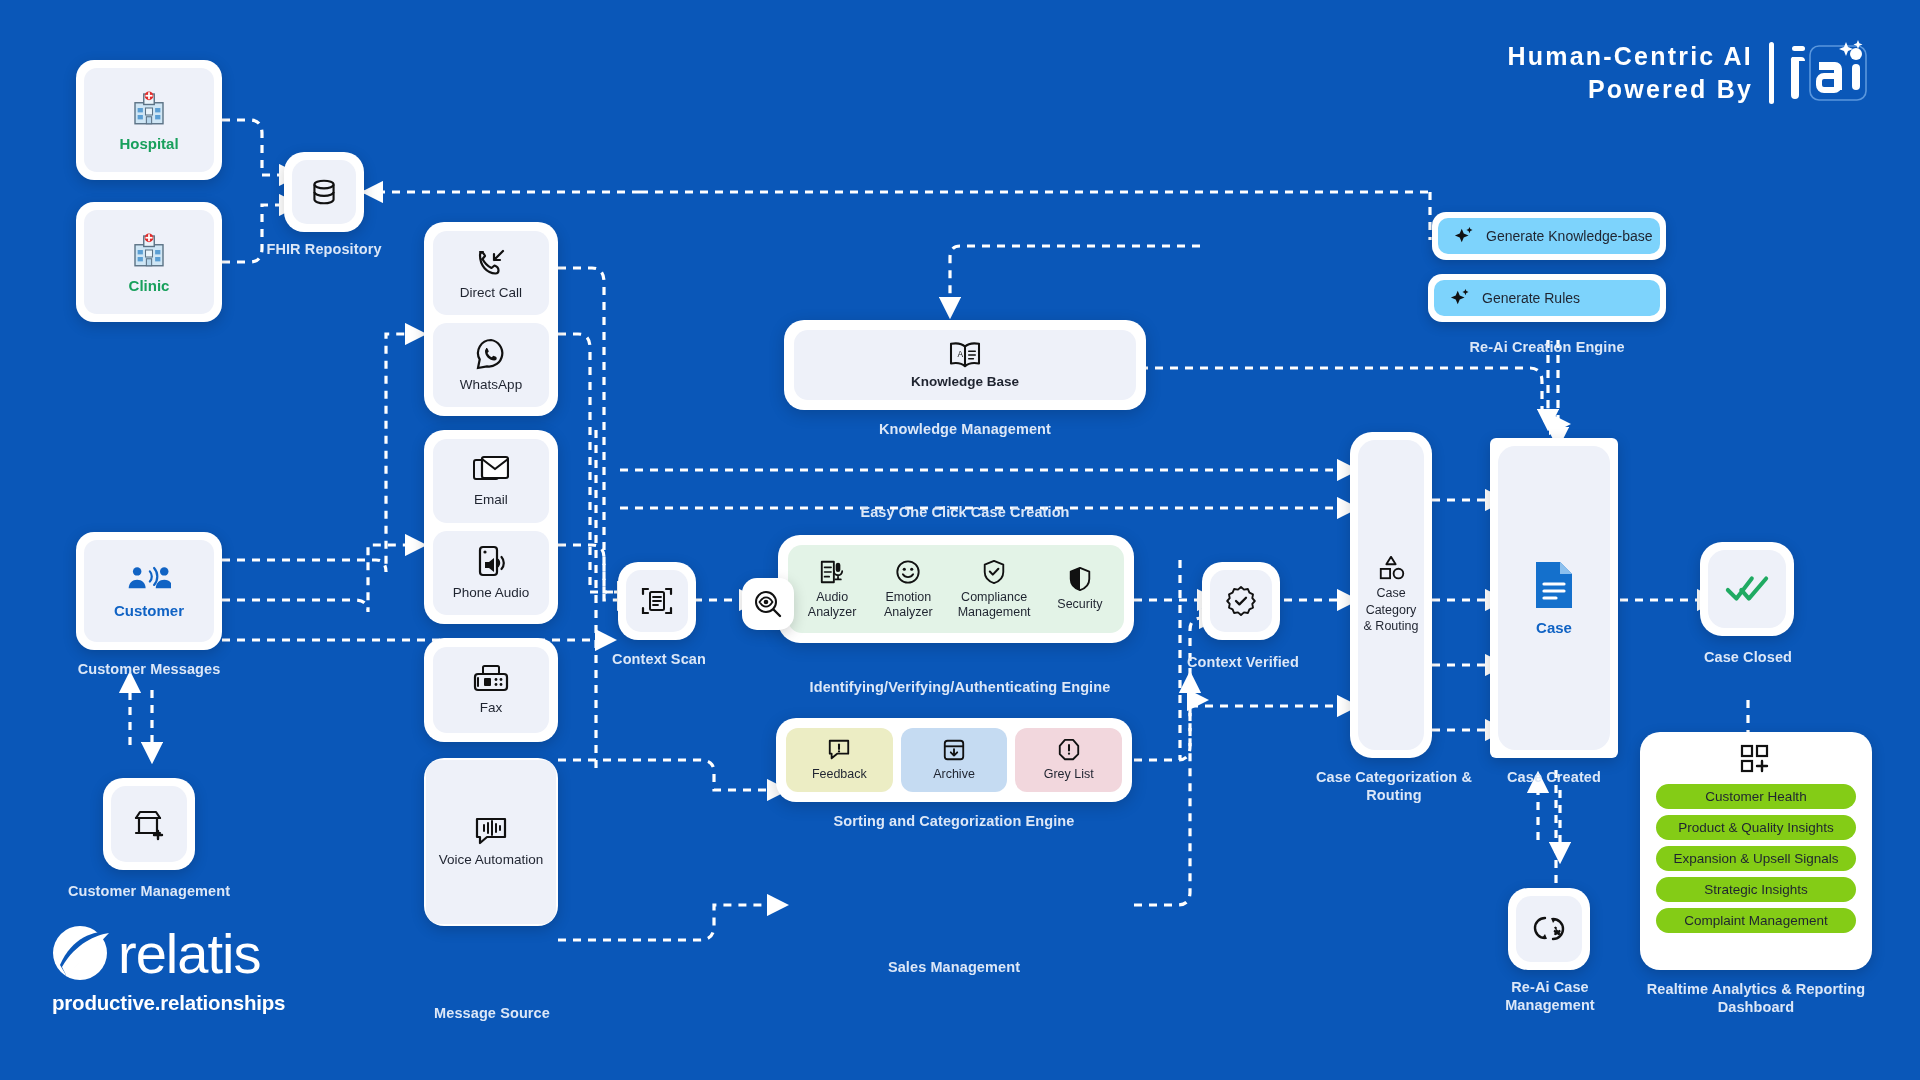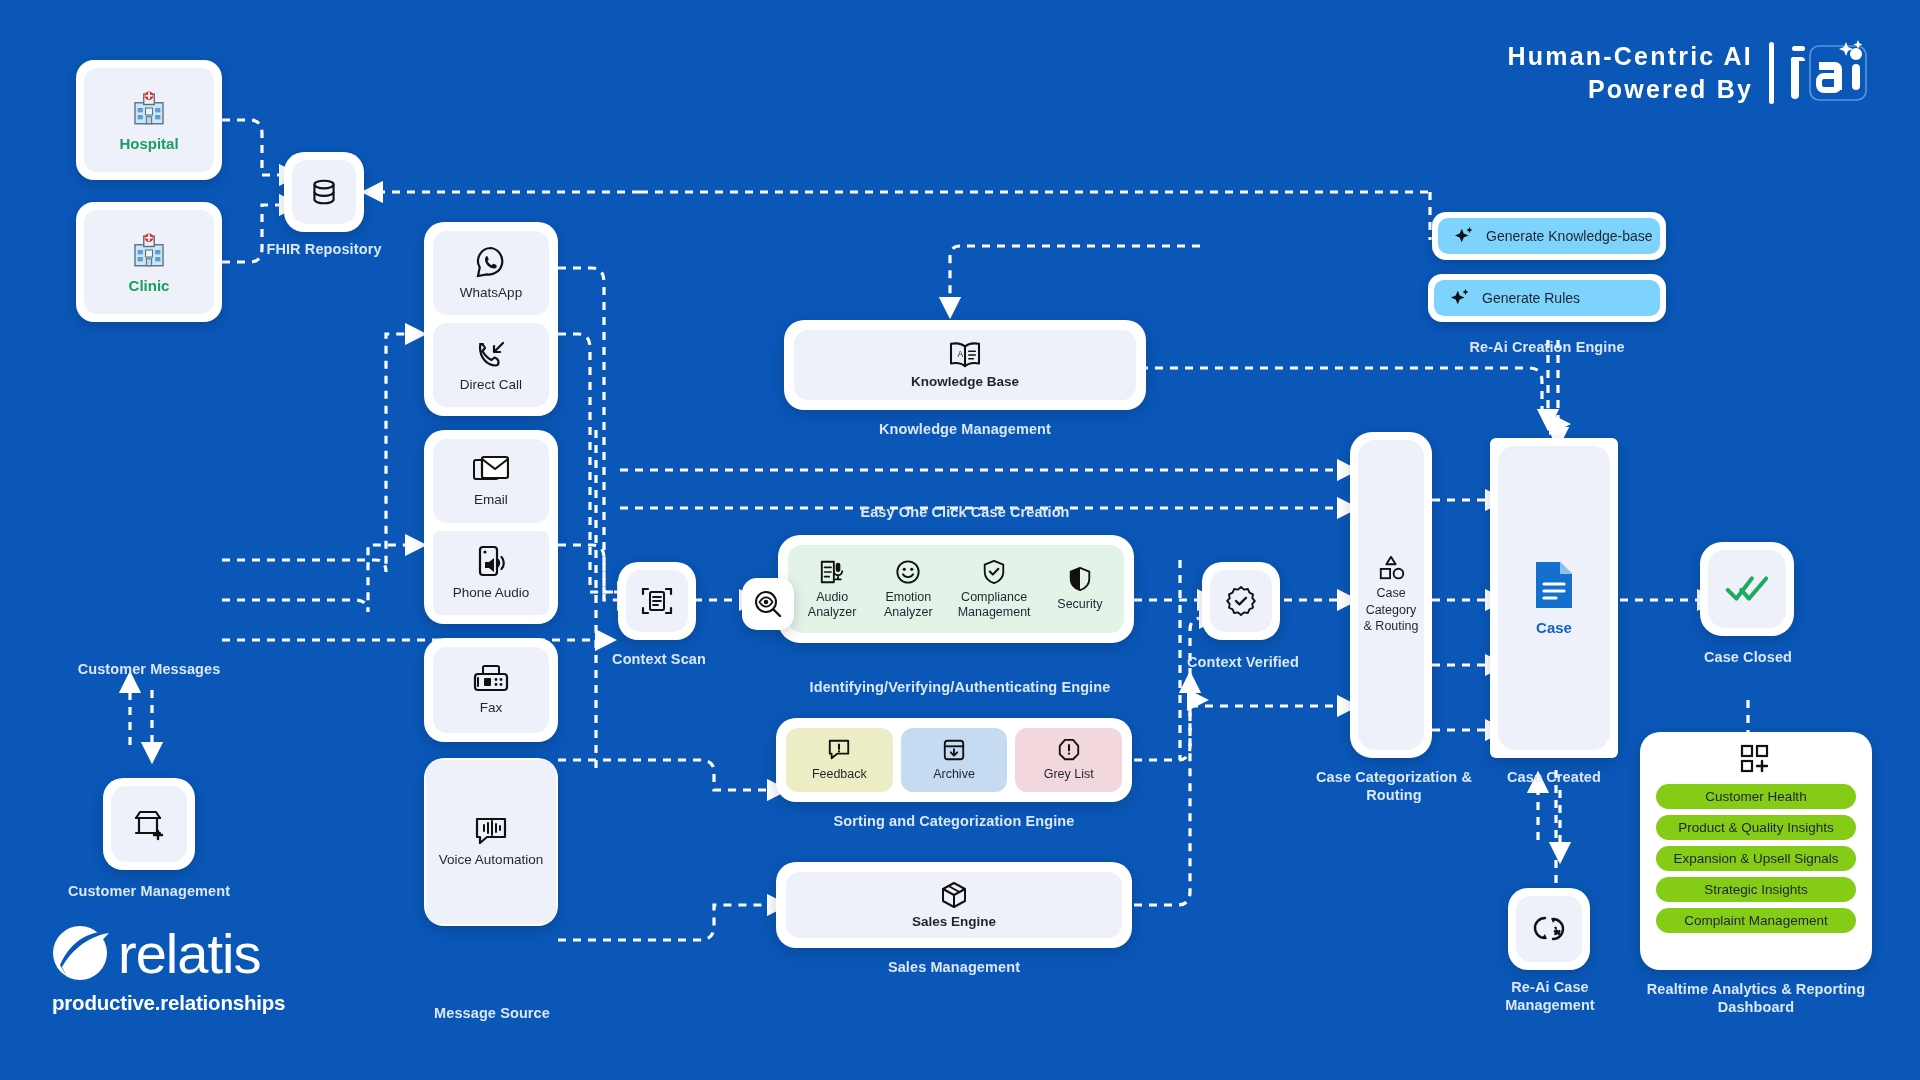--- a/index.html
+++ b/index.html
@@ -234,61 +234,74 @@
     <div class="inner" style="border-radius:15px;">
       <svg class="ic" width="34" height="34" viewBox="0 0 32 32">
         <ellipse cx="16" cy="9" rx="9" ry="3.6" fill="none" stroke="#111" stroke-width="2"></ellipse>
         <path d="M7 9v14c0 2 4 3.6 9 3.6s9-1.6 9-3.6V9" fill="none" stroke="#111" stroke-width="2"></path>
         <path d="M7 16c0 2 4 3.6 9 3.6s9-1.6 9-3.6" fill="none" stroke="#111" stroke-width="2"></path>
       </svg>
     </div>
   </div>
   <div class="cap" style="left:244px;top:240px;width:160px;">FHIR Repository</div>
 
+  <div class="card" style="left:76px;top:532px;width:146px;height:118px;">
+    <div class="inner">
+      <svg class="ic" width="44" height="34" viewBox="0 0 52 34">
+        <circle cx="12" cy="8" r="5" fill="#1063c4"></circle>
+        <path d="M2 28c0-6 4.5-10 10-10s10 4 10 10z" fill="#1063c4"></path>
+        <path d="M27 8a9 9 0 0 1 0 12" fill="none" stroke="#1063c4" stroke-width="2.6" stroke-linecap="round"></path>
+        <path d="M32 4a15 15 0 0 1 0 20" fill="none" stroke="#1063c4" stroke-width="2.6" stroke-linecap="round"></path>
+        <circle cx="44" cy="8" r="5" fill="#1063c4"></circle>
+        <path d="M34 28c0-6 4.5-10 10-10s10 4 10 10z" fill="#1063c4"></path>
+      </svg>
+      <div class="lbl lbl-blue">Customer</div>
+    </div>
+  </div>
   <div class="cap" style="left:58px;top:660px;width:182px;">Customer Messages</div>
 
   <div class="card" style="left:103px;top:778px;width:92px;height:92px;border-radius:20px;">
     <div class="inner" style="border-radius:15px;">
       <svg class="ic" width="34" height="34" viewBox="0 0 34 34">
         <path d="M4 11h24" stroke="#111" stroke-width="2.2" stroke-linecap="round"></path>
         <path d="M7 11v15M25 11v15M4 26h24" stroke="#111" stroke-width="2.2" stroke-linecap="round" fill="none"></path>
         <path d="M8 5h16l4 6H4z" fill="none" stroke="#111" stroke-width="2.2" stroke-linejoin="round"></path>
         <path d="M26 24v8M22 28h8" stroke="#111" stroke-width="2.4" stroke-linecap="round"></path>
       </svg>
     </div>
   </div>
   <div class="cap" style="left:48px;top:882px;width:202px;">Customer Management</div>
 
   <div class="card" style="left:424px;top:222px;width:134px;height:194px;border-radius:20px;padding:9px;gap:8px;">
     <div class="inner" style="border-radius:14px;">
       <svg class="ic" width="34" height="34" viewBox="0 0 34 34">
+        <path d="M5 5c3 0 4 1 5 4l-2.5 3c2 4 5 7 9 9l3-2.5c3 1 4 2 4 5 0 2-1 3-3 3C12 26 5 19 5 8c0-2 1-3 3-3z" fill="none" stroke="#111" stroke-width="2.2" stroke-linejoin="round" transform="translate(1,2)"></path>
+        <path d="M29 6L20 15M20 15h6M20 15v-6" stroke="#111" stroke-width="2.2" stroke-linecap="round" fill="none"></path>
+      </svg>
+      <div class="lbl">Direct Call</div>
+    </div>
+    <div class="inner" style="border-radius:14px;">
+      <svg class="ic" width="34" height="34" viewBox="0 0 34 34">
         <path d="M17 3a13 13 0 0 0-11.3 19.4L4 31l8.9-1.6A13 13 0 1 0 17 3z" fill="none" stroke="#111" stroke-width="2.2"></path>
         <path d="M12 11c1 0 1.6.3 2 1.4l.8 2-1.3 1.6c.9 2 2.3 3.3 4.2 4.2l1.6-1.4 2 .8c1 .4 1.4 1 1.4 2 0 1.3-1 2-2.4 2-4.8 0-9.3-4.6-9.3-9.3 0-1.4.8-2.3 1-2.3z" fill="#111"></path>
       </svg>
       <div class="lbl">WhatsApp</div>
-    </div>
-    <div class="inner" style="border-radius:14px;">
-      <svg class="ic" width="34" height="34" viewBox="0 0 34 34">
-        <path d="M5 5c3 0 4 1 5 4l-2.5 3c2 4 5 7 9 9l3-2.5c3 1 4 2 4 5 0 2-1 3-3 3C12 26 5 19 5 8c0-2 1-3 3-3z" fill="none" stroke="#111" stroke-width="2.2" stroke-linejoin="round" transform="translate(1,2)"></path>
-        <path d="M29 6L20 15M20 15h6M20 15v-6" stroke="#111" stroke-width="2.2" stroke-linecap="round" fill="none"></path>
-      </svg>
-      <div class="lbl">Direct Call</div>
     </div>
   </div>
 
   <div class="card" style="left:424px;top:430px;width:134px;height:194px;border-radius:20px;padding:9px;gap:8px;">
     <div class="inner" style="border-radius:14px;">
       <svg class="ic" width="36" height="32" viewBox="0 0 36 32">
         <rect x="1" y="6" width="24" height="19" rx="2" fill="none" stroke="#111" stroke-width="2"></rect>
         <rect x="9" y="3" width="26" height="21" rx="2" fill="#fff" stroke="#111" stroke-width="2.2"></rect>
         <path d="M9 5l13 10L35 5" fill="none" stroke="#111" stroke-width="2.2" stroke-linejoin="round"></path>
       </svg>
       <div class="lbl">Email</div>
     </div>
-    <div class="inner" style="border-radius:8px;">
+    <div class="inner" style="border-radius:14px;">
       <svg class="ic" width="34" height="34" viewBox="0 0 34 34">
         <rect x="6" y="2" width="17" height="28" rx="3" fill="none" stroke="#111" stroke-width="2.2"></rect>
         <circle cx="11" cy="7" r="1.6" fill="#111"></circle>
         <path d="M11 17h4l5-4v14l-5-4h-4z" fill="#111"></path>
         <path d="M24 15a5 5 0 0 1 0 6M27.5 12a9 9 0 0 1 0 12" fill="none" stroke="#111" stroke-width="2.2" stroke-linecap="round"></path>
       </svg>
       <div class="lbl">Phone Audio</div>
     </div>
   </div>
 
@@ -417,30 +430,20 @@
           <path d="M8.6 2h8.8L23 8.6v8.8L17.4 23H8.6L3 17.4V8.6z" fill="none" stroke="#111" stroke-width="2" stroke-linejoin="round"></path>
           <path d="M13 7.5v6" stroke="#111" stroke-width="2.2" stroke-linecap="round"></path>
           <circle cx="13" cy="17" r="1.2" fill="#111"></circle>
         </svg>
         <div class="lbl" style="font-size:12.5px;">Grey List</div>
       </div>
     </div>
   </div>
   <div class="cap" style="left:776px;top:812px;width:356px;">Sorting and Categorization Engine</div>
 
-  <div class="wide" style="left:776px;top:862px;width:356px;height:86px;border-radius:20px;">
-    <div class="band" style="background:#eef1f9;flex-direction:column;gap:5px;">
-      <svg class="ic" width="28" height="28" viewBox="0 0 28 28">
-        <path d="M14 2l11 6v12l-11 6L3 20V8z" fill="none" stroke="#111" stroke-width="2" stroke-linejoin="round"></path>
-        <path d="M3 8l11 6 11-6M14 14v12" fill="none" stroke="#111" stroke-width="2" stroke-linejoin="round"></path>
-        <path d="M8.5 5l11 6" stroke="#111" stroke-width="1.8"></path>
-      </svg>
-      <div class="lbl" style="font-weight:bold;">Sales Engine</div>
-    </div>
-  </div>
   <div class="cap" style="left:776px;top:958px;width:356px;">Sales Management</div>
 
   <div class="card" style="left:1202px;top:562px;width:78px;height:78px;border-radius:20px;">
     <div class="inner" style="border-radius:15px;">
       <svg class="ic" width="32" height="32" viewBox="0 0 32 32">
         <path d="M16 2l3 2.6 3.9-.6 1.5 3.7 3.6 1.6-.7 3.9L29.8 16l-2.5 2.8.7 3.9-3.6 1.6-1.5 3.7-3.9-.6L16 30l-3-2.6-3.9.6-1.5-3.7-3.6-1.6.7-3.9L2.2 16l2.5-2.8-.7-3.9 3.6-1.6L9.1 4l3.9.6z" fill="none" stroke="#111" stroke-width="1.9" stroke-linejoin="round"></path>
         <path d="M11 16l3.4 3.4L21 12.8" fill="none" stroke="#111" stroke-width="2.3" stroke-linecap="round" stroke-linejoin="round"></path>
       </svg>
     </div>
   </div>

